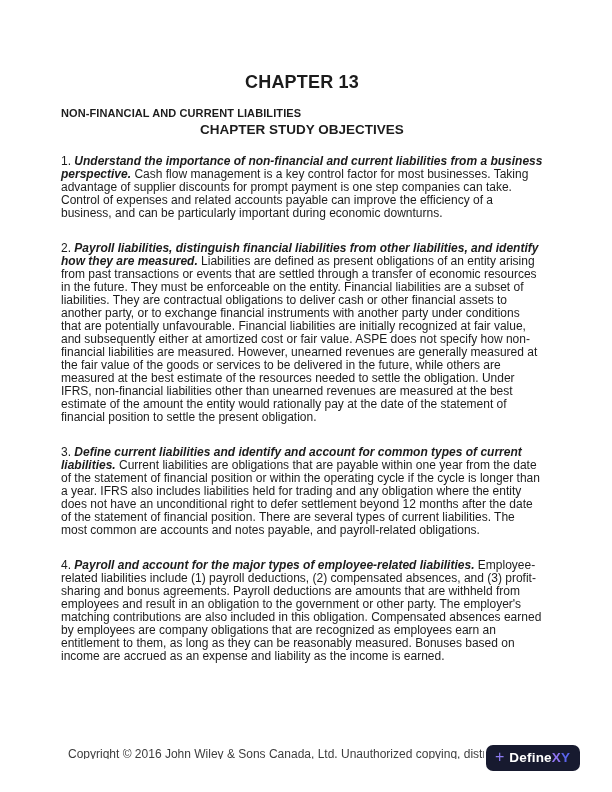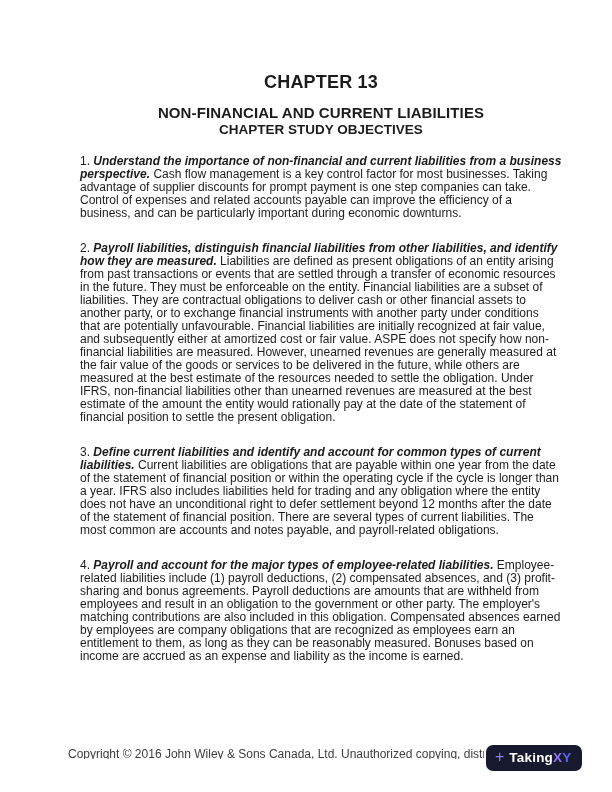--- a/index.html
+++ b/index.html
@@ -6,35 +6,35 @@
   html, body { width: 612px; height: 792px; }
   body {
     background: #ffffff;
     font-family: "Liberation Sans", sans-serif;
     color: #1c1c1c;
     position: relative;
     overflow: hidden;
   }
   .content {
     position: absolute;
-    left: 80px;
+    left: 61px;
     top: 71px;
     width: 482px;
   }
   .doc-title {
     font-size: 18px;
     font-weight: bold;
     text-align: center;
     line-height: 22px;
     letter-spacing: 0.2px;
   }
   .doc-subtitle {
-    font-size: 15px;
+    font-size: 11px;
     font-weight: bold;
-    text-align: center;
+    text-align: left;
     line-height: 18px;
     margin-top: 11px;
     letter-spacing: 0.1px;
   }
   .section-heading {
     font-size: 13.5px;
     font-weight: bold;
     text-align: center;
     line-height: 16px;
   }
@@ -118,14 +118,14 @@
       <span class="lead">Payroll and account for the major types of employee-related liabilities.</span>
       <span>Employee-related liabilities include (1) payroll deductions, (2) compensated absences, and (3) profit-sharing and bonus agreements. Payroll deductions are amounts that are withheld from employees and result in an obligation to the government or other party. The employer's matching contributions are also included in this obligation. Compensated absences earned by employees are company obligations that are recognized as employees earn an entitlement to them, as long as they can be reasonably measured. Bonuses based on income are accrued as an expense and liability as the income is earned.</span>
     </p>
   </div>
 </div>
 
 <div class="footer-text">Copyright © 2016 John Wiley &amp; Sons Canada, Ltd. Unauthorized copying, distribution, or transmission of this page</div>
 
 <div class="brand-badge">
   <span class="plus-icon">+</span>
-  <span class="brand-name"><span>Taking</span><span class="brand-x">X</span><span class="brand-y">Y</span></span>
+  <span class="brand-name"><span>Define</span><span class="brand-x">X</span><span class="brand-y">Y</span></span>
 </div>
 
 </body></html>

